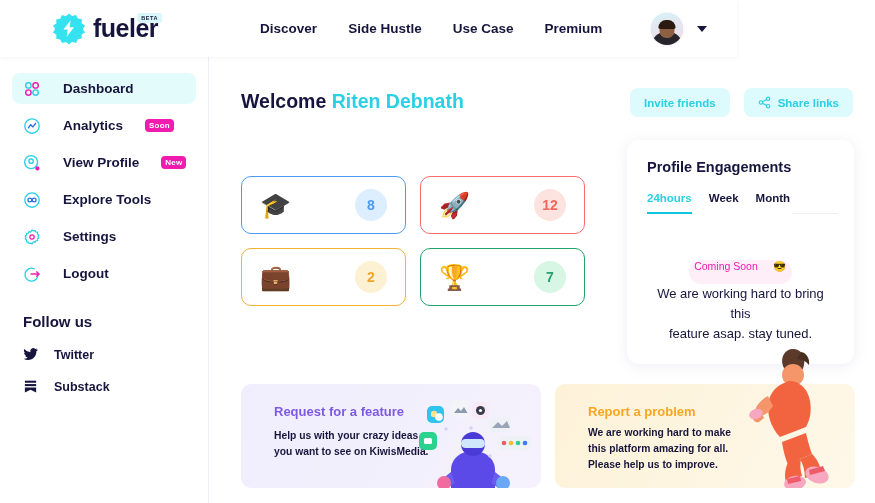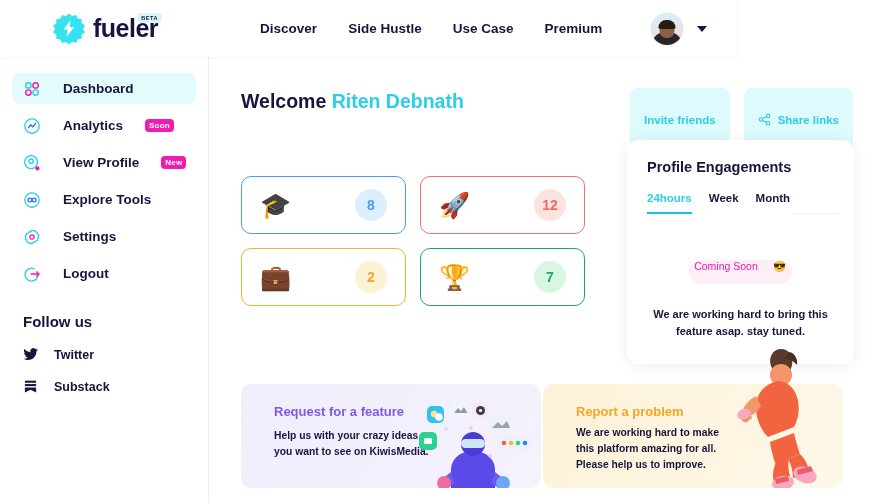--- a/index.html
+++ b/index.html
@@ -88,21 +88,21 @@
   .main { position: absolute; top: 57px; left: 209px; width: 666px; height: 446px; }
   .welcome { font-size: 19.5px; font-weight: bold; color: #17153d; margin: 33px 0 0 32px; }
   .welcome .accent { color: #2bcfe6; }
   .subline { font-size: 16.5px; font-weight: bold; color: #17153d; margin: 19px 0 0 32px; }
   .subline .accent { color: #2bcfe6; }
 
   .top-actions { position: absolute; right: 22px; top: 31px; display: flex; gap: 14px; }
   .pill-btn {
     background: #ddfafd; color: #2bcfe6;
     font-size: 11.5px; font-weight: bold;
-    border: none; border-radius: 8px; padding: 25px 14px;
+    border: none; border-radius: 8px; padding: 8px 14px;
     display: flex; align-items: center; gap: 7px; cursor: pointer;
   }
   .pill-btn svg { display: block; }
 
   
   .stats { position: absolute; left: 32px; top: 119px; width: 344px; display: flex; flex-wrap: wrap; gap: 14px; }
   .stat-card {
     width: 165px; height: 58px; border-radius: 10px; background: #fff;
     border: 1.3px solid #999; display: flex; align-items: center;
     padding: 0 18px; cursor: pointer; position: relative;
@@ -127,26 +127,26 @@
   .tab { font-size: 11.5px; font-weight: bold; color: #17153d; padding-bottom: 8px; cursor: pointer; }
   .tab.active { color: #2bcfe6; border-bottom: 2.5px solid #12c4dd; }
   .tabs-rule { position: absolute; left: 145px; right: -4px; bottom: 0; height: 1px; background: #eceff6; }
   .coming-pill {
     margin: 46px auto 0 auto; width: 103px; height: 24px;
     background: #fdeef8; border-radius: 12px;
     display: flex; justify-content: center; gap: 16px;
     font-size: 10.5px; font-weight: normal; color: #f21bb0;
   }
   .panel-note {
-    margin-top: 22px; text-align: center;
-    font-size: 11px; font-weight: bold; color: #17153d; line-height: 1.55;
-  }
-
-  
-  .promo-row { position: absolute; left: 32px; top: 327px; display: flex; gap: 2px; }
+    margin-top: 0; text-align: center;
+    font-size: 13px; font-weight: normal; color: #17153d; line-height: 1.55;
+  }
+
+  
+  .promo-row { position: absolute; left: 32px; top: 327px; display: flex; gap: 14px; }
   .promo {
     width: 300px; height: 104px; border-radius: 10px;
     position: relative; overflow: visible; cursor: pointer;
   }
   .promo-feature { background: linear-gradient(120deg, #f0edfd 0%, #f5f2fd 100%); overflow: hidden; }
   .promo-report { background: linear-gradient(120deg, #fdf2d8 0%, #fef8e9 100%); }
   .promo-head { position: absolute; left: 33px; top: 20px; font-size: 13px; font-weight: bold; }
   .promo-feature .promo-head { color: #7d5ae2; }
   .promo-report .promo-head { color: #f6a623; }
   .promo-body {

